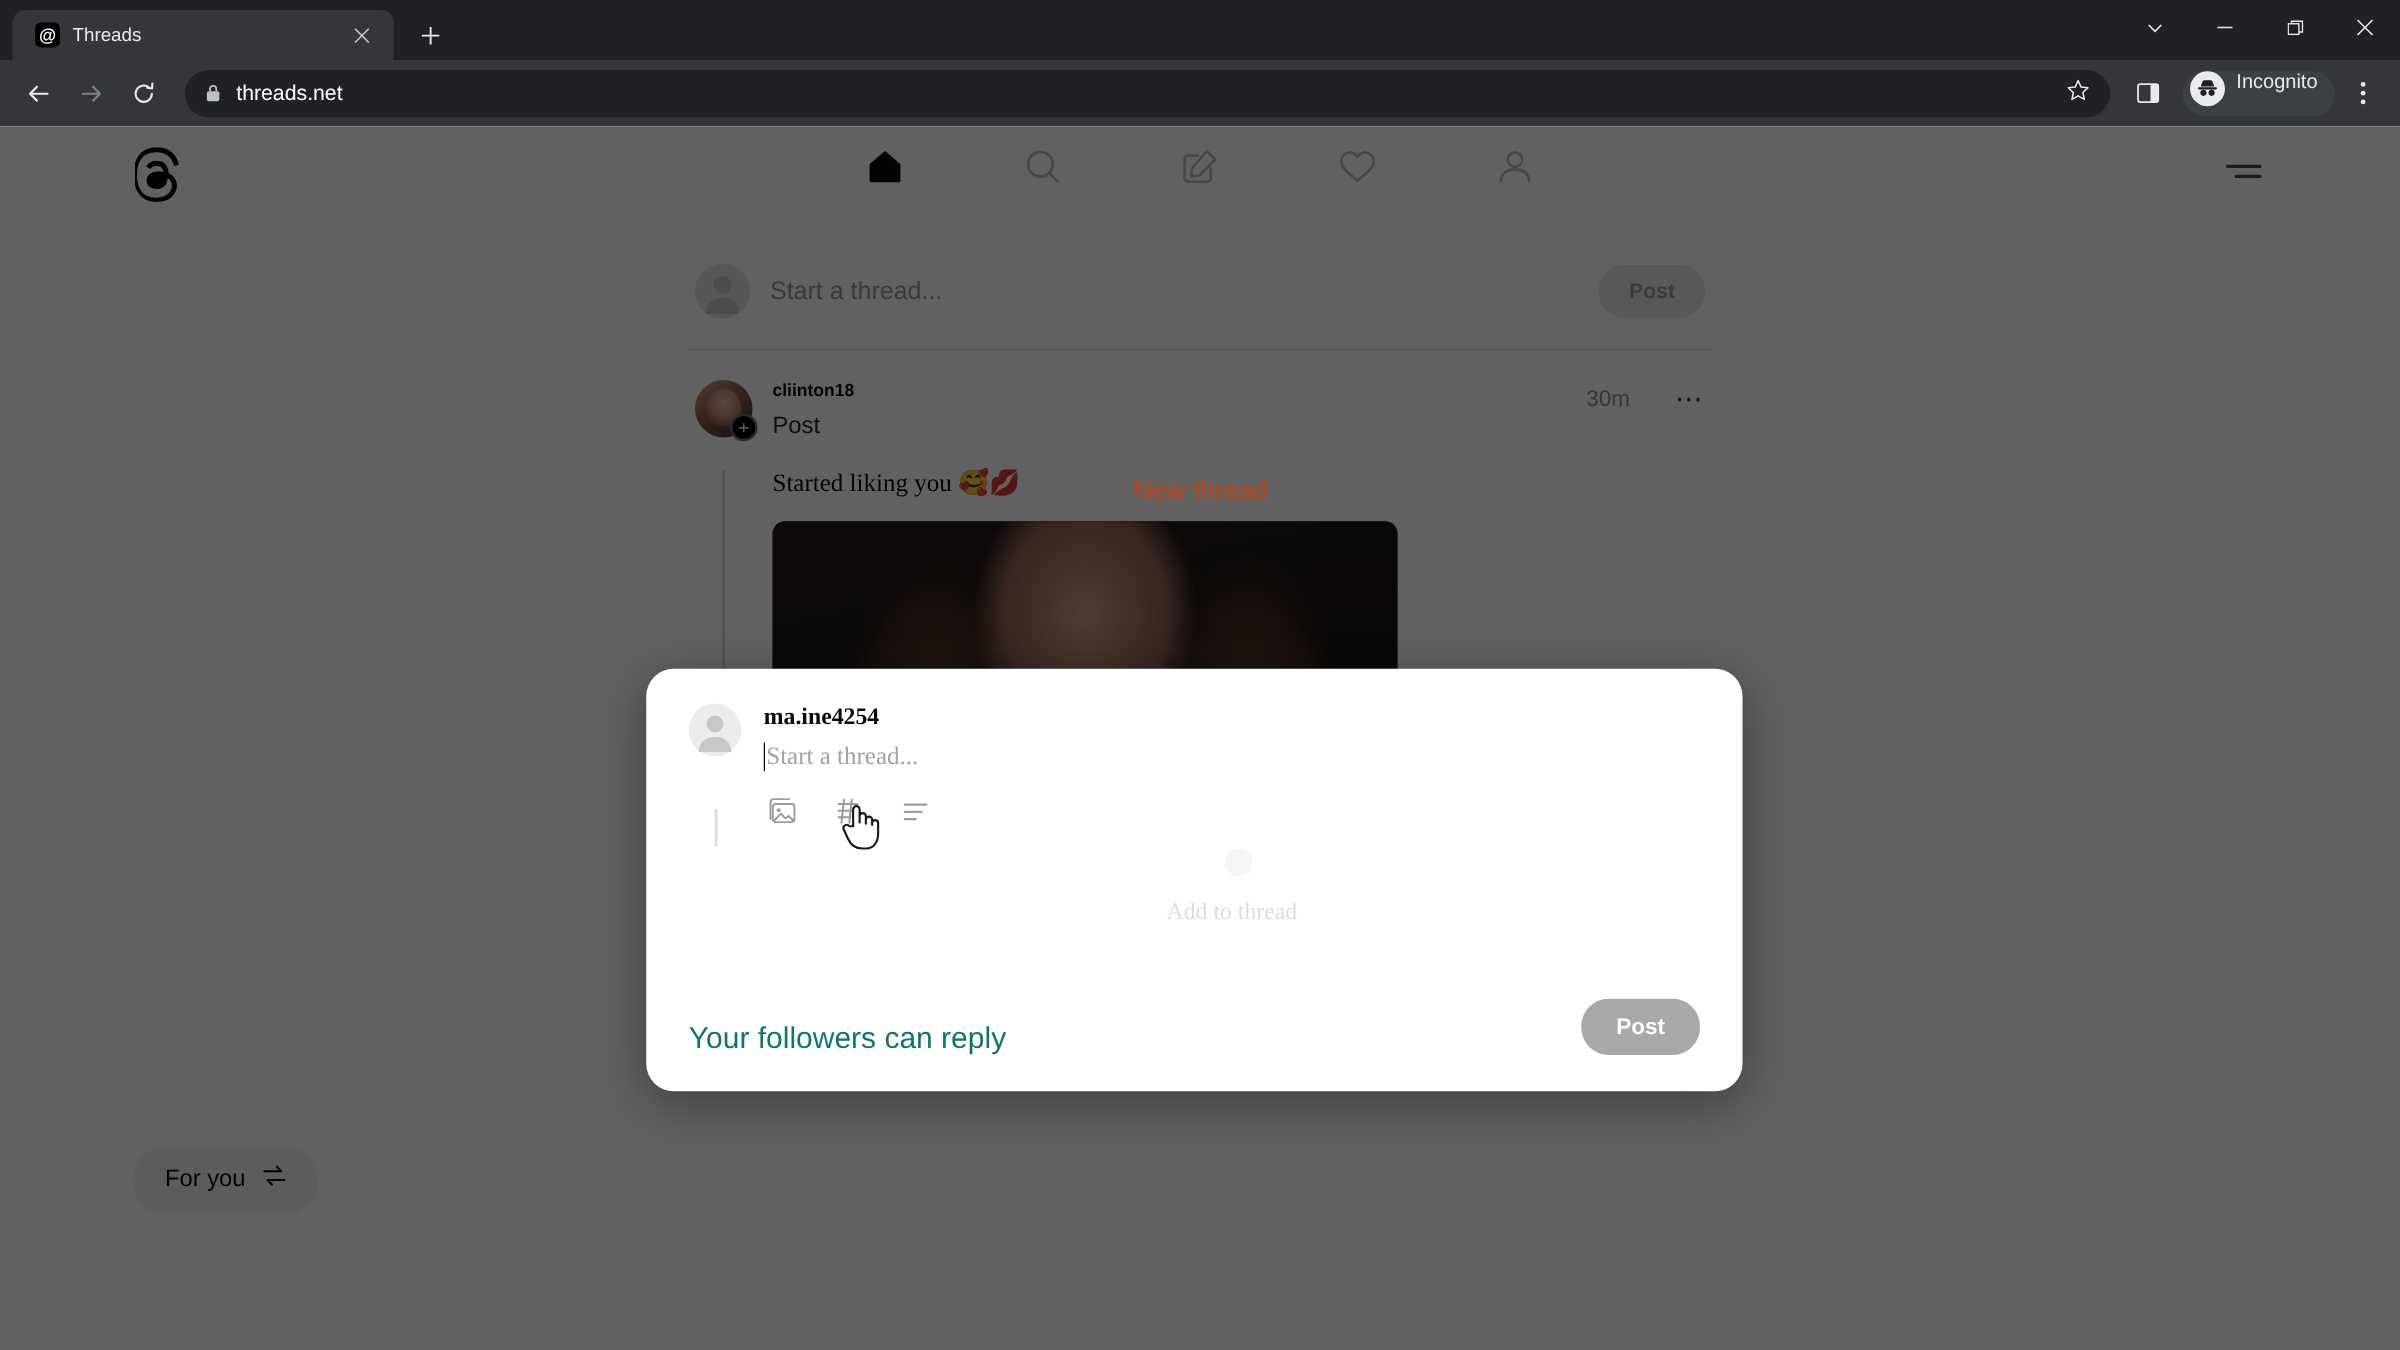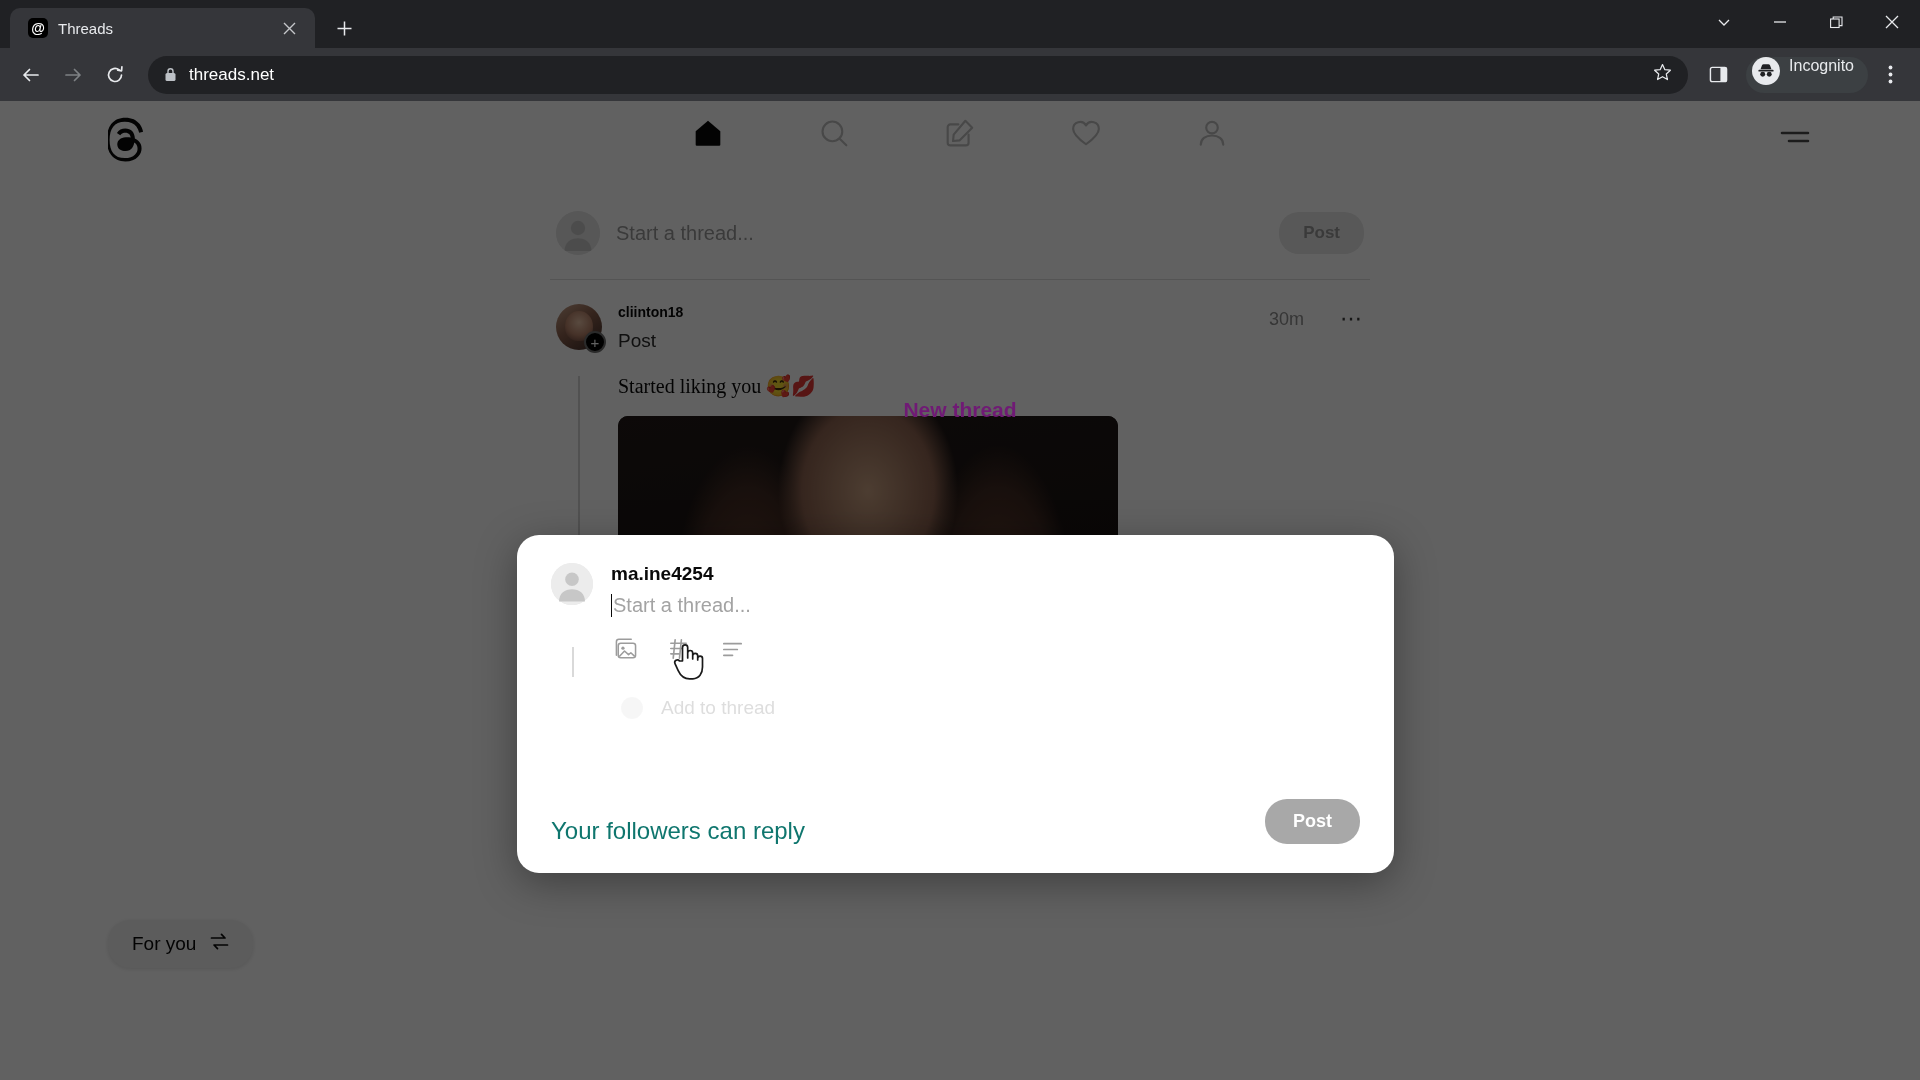--- a/index.html
+++ b/index.html
@@ -172,43 +172,43 @@
     color: #0a0a0a; font-size: 19px;
     box-shadow: 0 1px 4px rgba(0,0,0,.12);
   }
 
   
   .scrim {
     position: absolute; inset: 0; background: rgba(0,0,0,.62); z-index: 40;
   }
   .modal-title {
     position: absolute; z-index: 60; left: 50%; transform: translateX(-50%);
-    top: 280px; color: #701a75; font-size: 21px; font-weight: 700; margin-top: 17px;
+    top: 280px; color: #c2410c; font-size: 21px; font-weight: 400;
   }
   .modal {
     position: absolute; z-index: 60;
     left: 517px; top: 434px; width: 877px; height: 338px;
     background: #ffffff; border-radius: 22px;
     box-shadow: 0 10px 40px rgba(0,0,0,.35);
     display: flex; flex-direction: column;
   }
-  .modal-body { flex: 1; padding: 28px 34px 0 34px; position: relative; }
+  .modal-body { flex: 1; padding: 28px 34px 0 34px; position: relative; font-family: Liberation Serif, serif; }
   .m-row { display: flex; gap: 18px; }
   .m-avatar {
     width: 42px; height: 42px; border-radius: 50%; background: #e9e9e9;
     display: flex; align-items: center; justify-content: center; flex: 0 0 auto;
   }
   .m-col { flex: 1; min-width: 0; }
   .m-user { font-size: 19px; font-weight: 700; color: #0a0a0a; line-height: 1.2; }
   .m-input-line { display:flex; align-items:center; margin-top: 8px; }
   .m-caret { width: 1px; height: 23px; background: #0a0a0a; margin-right: 1px; }
   .m-placeholder { font-size: 20px; color: #a3a3a3; }
   .m-tools { display: flex; align-items: center; gap: 28px; margin-top: 20px; color: #9c9c9c; }
   .m-tool { width: 26px; height: 26px; display:flex; align-items:center; justify-content:center; }
-  .m-addrow { display: flex; gap: 18px; margin-top: 34px; opacity: .42; }
+  .m-addrow { display: flex; align-items: center; gap: 18px; margin-top: 16px; opacity: .42; flex-direction: column; }
   .m-add-avatar { width: 22px; height: 22px; border-radius: 50%; background: #ececec; margin-left: 10px; }
   .m-add-label { font-size: 19px; color: #b0b0b0; }
   .m-thread-stub {
     position: absolute; left: 55px; top: 112px; width: 2px; height: 30px; background: #d9d9d9;
   }
   .modal-footer {
     height: 94px; display: flex; align-items: center; justify-content: space-between;
     padding: 0 34px 10px 34px;
   }
   .m-reply { font-size: 24px; color: #0f766e; margin-top: 20px; }

